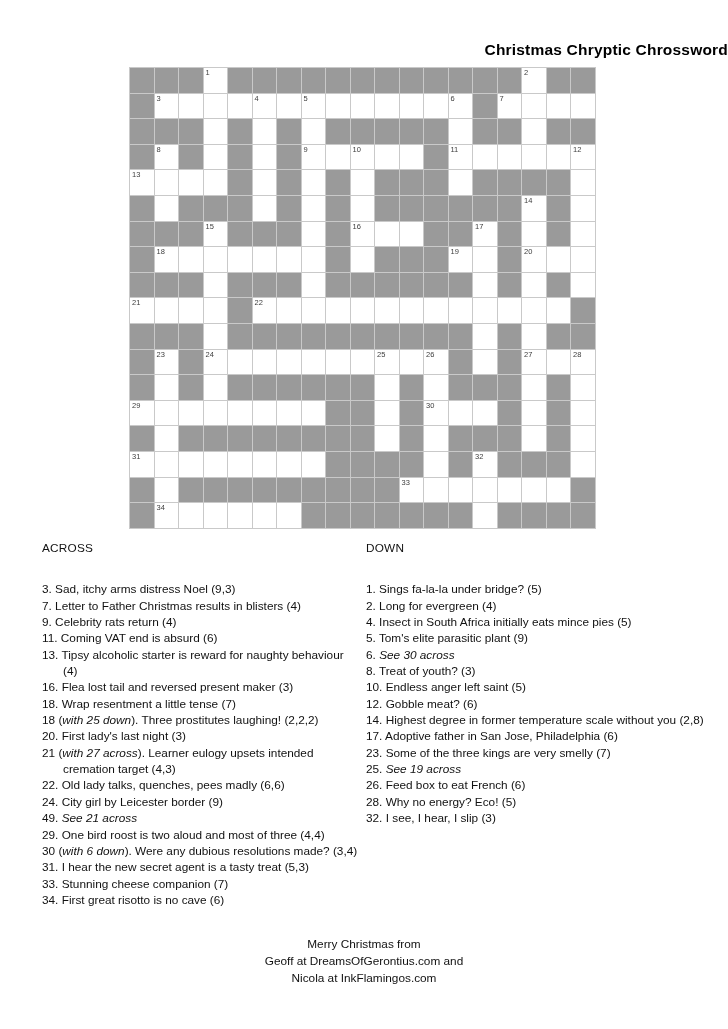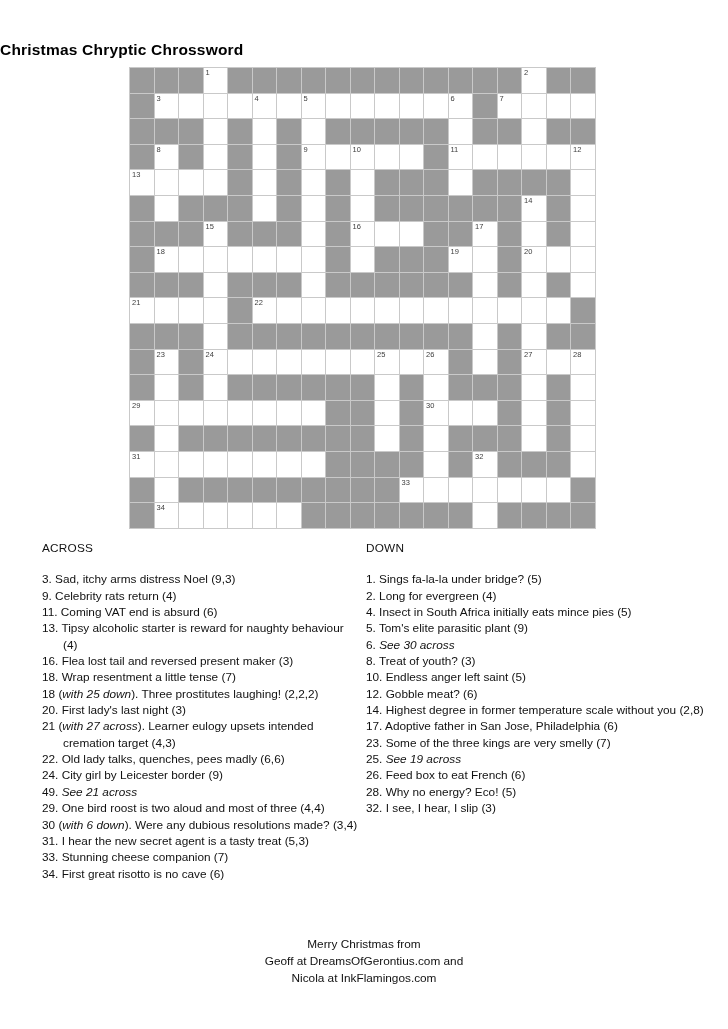--- a/index.html
+++ b/index.html
@@ -2,21 +2,21 @@
 <html><head>
 <meta charset="utf-8">
 <style>
   html,body { margin:0; padding:0; }
   body {
     width:728px; height:1029px; position:relative; background:#ffffff;
     font-family:"Liberation Sans", sans-serif; color:#000;
     overflow:hidden;
   }
   .title {
-    position:absolute; top:41px; left:0; width:728px; text-align:left;
+    position:absolute; top:41px; left:0; width:728px; text-align:right;
     font-size:15.5px; font-weight:bold; letter-spacing:0.2px;
   }
   #grid {
     position:absolute; left:129px; top:67px;
     display:grid;
     grid-template-columns:repeat(19, 23.5px);
     grid-auto-rows:24.6px;
     gap:1px;
     background:var(--line,#c9c9c9);
     border:1px solid var(--line,#c9c9c9);
@@ -26,21 +26,21 @@
   .num {
     position:absolute; top:0px; left:2px;
     font-size:7.5px; line-height:9px; color:#3d3d3d;
   }
   .clues {
     position:absolute; top:540px; font-size:11.8px; line-height:16.35px;
     color:#111;
   }
   #across-col { left:42px;  width:318px; }
   #down-col   { left:366px; width:354px; }
-  .clue-header { margin:0 0 15px 0; letter-spacing:0.2px; }
+  .clue-header { margin:0 0 25px 0; letter-spacing:0.2px; }
   .clue { padding-left:21px; text-indent:-21px; }
   .clue em { font-style:italic; }
   .footer {
     position:absolute; top:936px; left:0; width:728px; text-align:center;
     font-size:11.8px; line-height:17px; color:#111;
   }
 </style>
 </head>
 <body style="--gray: #9a9a9a; --line: #c9c9c9;">
 
@@ -456,20 +456,21 @@
     <div class="cell gray"></div>
     <div class="cell gray"></div>
     <div class="cell gray"></div>
     <div class="cell gray"></div>
   </div>
 
 <div class="clues" id="across-col">
   <div class="clue-header">ACROSS</div>
   <div>
       <div class="clue"><span>3. Sad, itchy arms distress Noel (9,3)</span></div>
+      <div class="clue"><span>7. Letter to Father Christmas results in blisters (4)</span></div>
       <div class="clue"><span>9. Celebrity rats return (4)</span></div>
       <div class="clue"><span>11. Coming VAT end is absurd (6)</span></div>
       <div class="clue"><span>13. Tipsy alcoholic starter is reward for naughty behaviour (4)</span></div>
       <div class="clue"><span>16. Flea lost tail and reversed present maker (3)</span></div>
       <div class="clue"><span>18. Wrap resentment a little tense (7)</span></div>
       <div class="clue"><span>18 (</span><em>with 25 down</em><span>). Three prostitutes laughing! (2,2,2)</span></div>
       <div class="clue"><span>20. First lady's last night (3)</span></div>
       <div class="clue"><span>21 (</span><em>with 27 across</em><span>). Learner eulogy upsets intended cremation target (4,3)</span></div>
       <div class="clue"><span>22. Old lady talks, quenches, pees madly (6,6)</span></div>
       <div class="clue"><span>24. City girl by Leicester border (9)</span></div>

